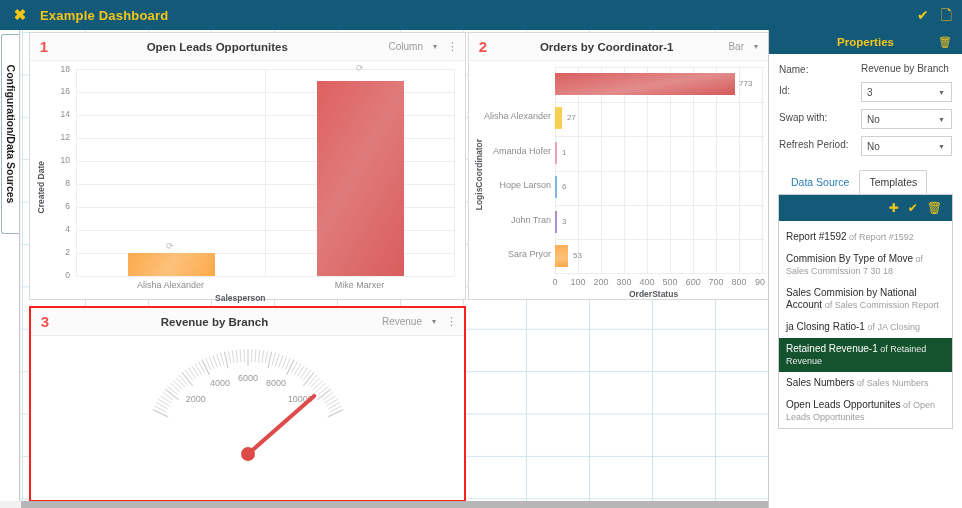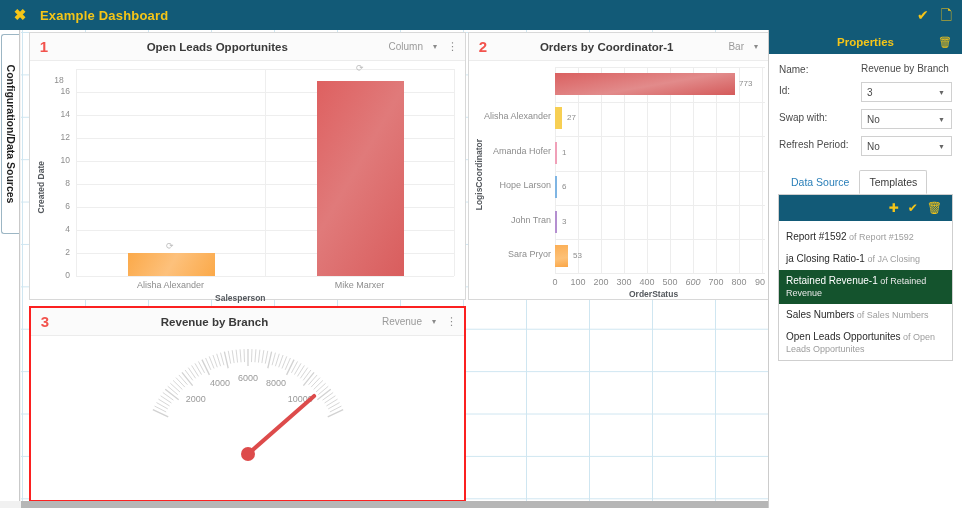--- a/index.html
+++ b/index.html
@@ -179,21 +179,21 @@
       <div class="phead">
         <div class="pnum">1</div>
         <div class="ptitle">Open Leads Opportunites</div>
         <div class="ptype">Column</div>
         <div class="pcaret">▾</div>
         <div class="pkebab">⋮</div>
       </div>
       <div class="pbody" style="height:239px;">
         <div class="ylab" style="left:6px; top:100px;">Created Date</div>
 
-        <div class="ytick" style="left:18px; top:14px;text-align:center;">18</div>
+        <div class="ytick" style="left:18px; top:3px;">18</div>
         <div class="ytick" style="left:18px; top:25px;">16</div>
         <div class="ytick" style="left:18px; top:48px;">14</div>
         <div class="ytick" style="left:18px; top:71px;">12</div>
         <div class="ytick" style="left:18px; top:94px;">10</div>
         <div class="ytick" style="left:18px; top:117px;">8</div>
         <div class="ytick" style="left:18px; top:140px;">6</div>
         <div class="ytick" style="left:18px; top:163px;">4</div>
         <div class="ytick" style="left:18px; top:186px;">2</div>
         <div class="ytick" style="left:18px; top:209px;">0</div>
 
@@ -419,20 +419,22 @@
     </div>
 
     <div class="dsbox">
       <div class="dstool">
         <span>✚</span>
         <span>✔</span>
         <span>🗑</span>
       </div>
       <div class="dslist" id="ds-list">
           <div class="dsitem"><span class="nm">Report #1592</span><span class="of"> of Report #1592</span></div>
+          <div class="dsitem"><span class="nm">Commision By Type of Move</span><span class="of"> of Sales Commission 7 30 18</span></div>
+          <div class="dsitem"><span class="nm">Sales Commision by National Account</span><span class="of"> of Sales Commission Report</span></div>
           <div class="dsitem"><span class="nm">ja Closing Ratio-1</span><span class="of"> of JA Closing</span></div>
           <div class="dsitem sel"><span class="nm">Retained Revenue-1</span><span class="of"> of Retained Revenue</span></div>
           <div class="dsitem"><span class="nm">Sales Numbers</span><span class="of"> of Sales Numbers</span></div>
           <div class="dsitem"><span class="nm">Open Leads Opportunites</span><span class="of"> of Open Leads Opportunites</span></div>
         </div>
     </div>
   </div>
 </div>
 
 </body></html>

